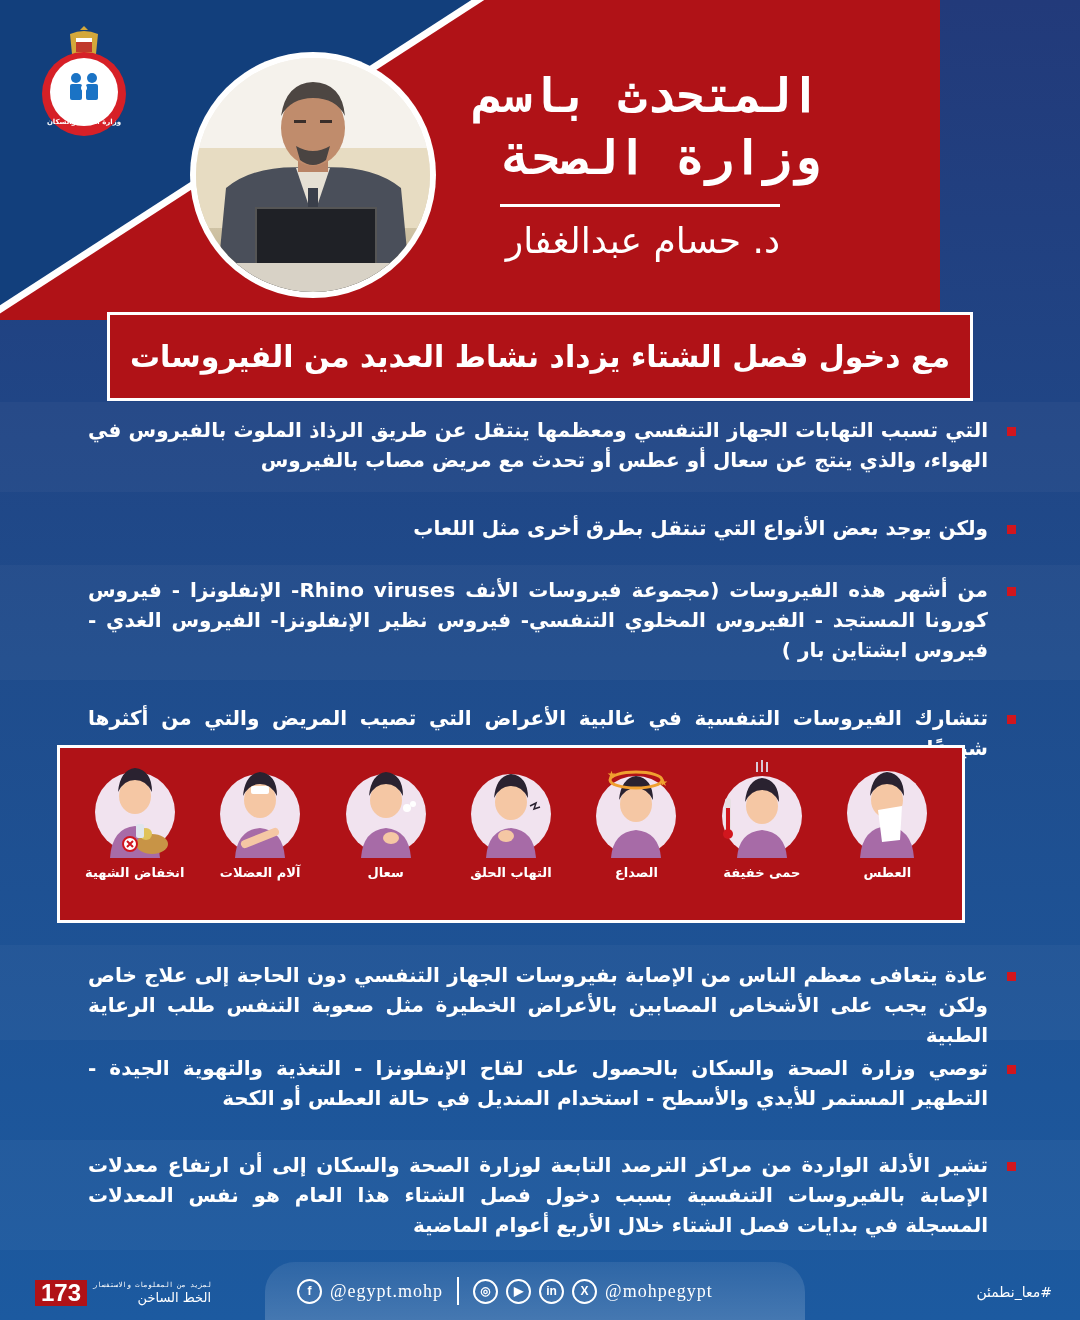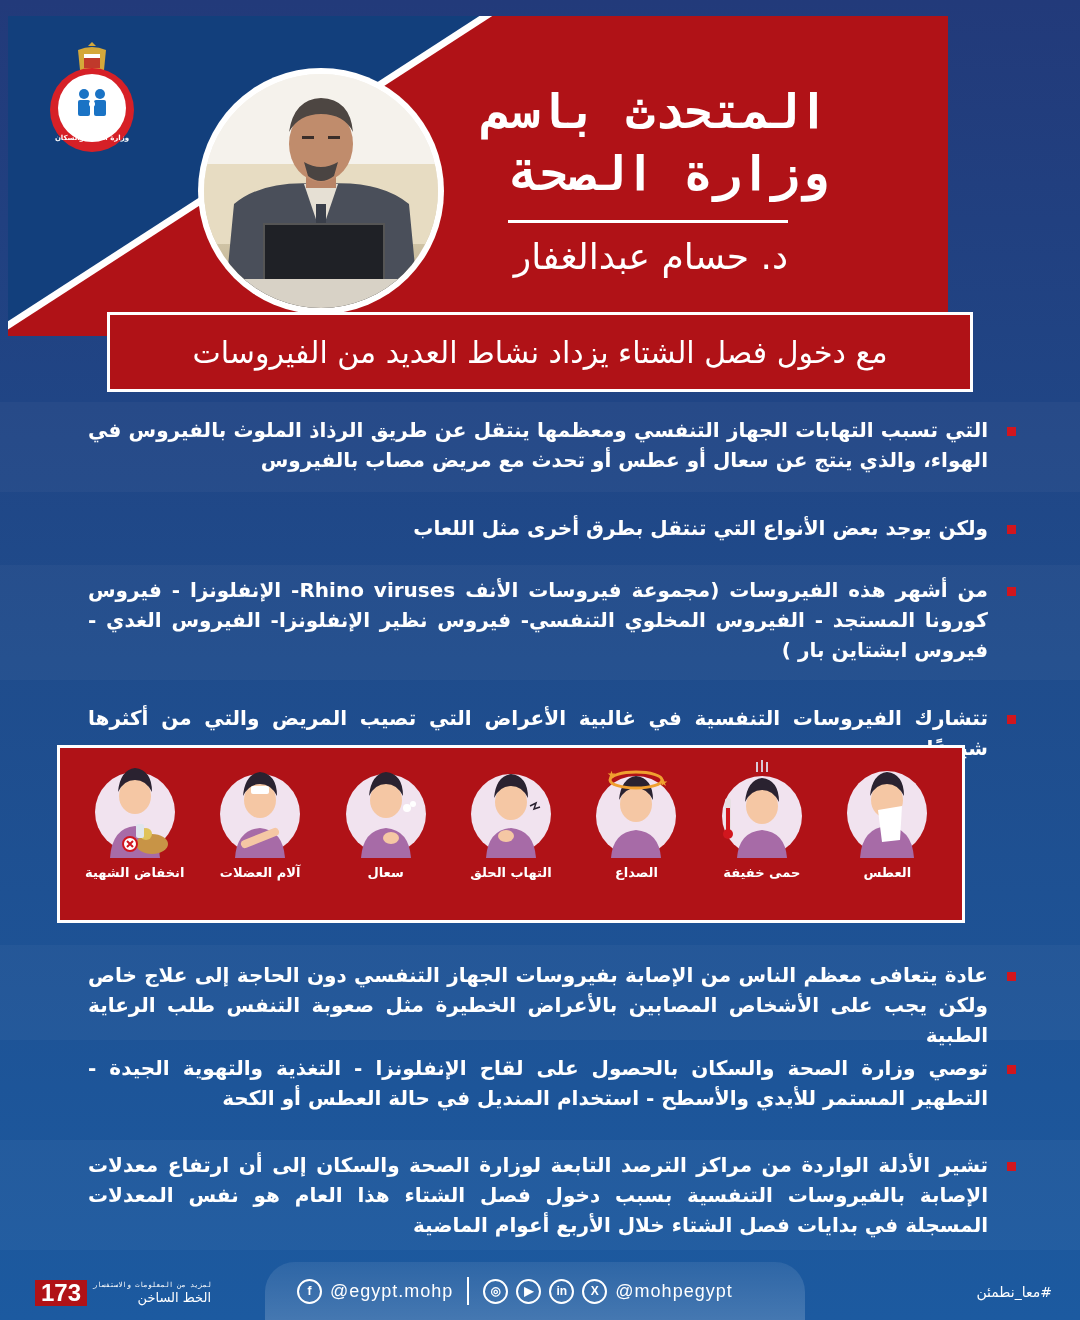--- a/index.html
+++ b/index.html
@@ -7,38 +7,38 @@
   body {
     font-family: "DejaVu Sans", sans-serif;
     background: #1c3f7e;
     position: relative;
     color: #fff;
   }
   .page { position: absolute; inset: 0; width: 1080px; height: 1320px; overflow: hidden;
     background: linear-gradient(180deg, #223a7a 0%, #1f4c8c 50%, #1c5aa0 100%); }
 
   
-  .header { position: absolute; left: 0; top: 16px; width: 940px; height: 320px; overflow: hidden; margin-left: 8px; }
+  .header { position: absolute; left: 0; top: 0; width: 940px; height: 320px; overflow: hidden; }
   .header svg.bg { position: absolute; left: 0; top: 0; }
 
   .logo { position: absolute; left: 28px; top: 18px; width: 112px; height: 120px; }
   .photo { position: absolute; left: 190px; top: 52px; width: 246px; height: 246px; border-radius: 50%;
     background: #fff; padding: 6px; }
   .photo-inner { width: 100%; height: 100%; border-radius: 50%; overflow: hidden; position: relative;
     background: linear-gradient(180deg, #f4f1ea 0%, #eee8dc 45%, #d9cdb0 60%, #b9ac8c 100%); }
 
   .title-block { position: absolute; right: 120px; top: 68px; width: 420px; direction: rtl; text-align: right; }
   .title-line { font-family: Liberation Mono, monospace; font-weight: bold; font-size: 48px; line-height: 62px; color: #fff; }
   .title-sep { width: 280px; height: 3px; background: #fff; margin: 12px 0 12px 0; margin-right: 40px; }
   .name { font-size: 36px; color: #fff; line-height: 44px; margin-right: 40px; }
 
   
-  .headline { position: absolute; left: 107px; top: 312px; width: 866px; height: 80px;
+  .headline { position: absolute; left: 107px; top: 312px; width: 866px; height: 89px;
     background: #b01217; border: 3px solid #fff; display: flex; align-items: center; justify-content: center;
-    direction: rtl; font-weight: normal; font-size: 30px; color: #fff; }
+    direction: rtl; font-weight: bold; font-size: 30px; color: #fff; }
   .band { position: absolute; left: 0; width: 1080px; }
   .band.a { background: rgba(255,255,255,0.03); }
   .bullet { position: absolute; right: 92px; direction: rtl; text-align: justify; color: #fff;
     font-size: 20px; line-height: 30px; font-weight: bold; }
   .bullet .dot { position: absolute; right: -28px; top: 12px; width: 9px; height: 9px; background: #d1161e; }
 
   
   .symptoms { position: absolute; left: 57px; top: 745px; width: 908px; height: 178px;
     background: #b01217; border: 3px solid #fff; display: flex; flex-direction: row-reverse;
     justify-content: space-around; align-items: flex-start; padding: 10px 12px 0 12px; }
@@ -53,21 +53,21 @@
     font-family: "Liberation Sans", sans-serif; }
   .hotline-text { direction: rtl; text-align: right; color: #fff; }
   .hotline-small { font-size: 7px; line-height: 9px; font-family: Liberation Mono, monospace; }
   .hotline-big { font-size: 13px; line-height: 15px; }
   .social { position: absolute; left: 265px; top: 0; width: 540px; height: 58px;
     background: linear-gradient(180deg, rgba(255,255,255,0.08), rgba(255,255,255,0.18));
     border-radius: 30px 30px 0 0; display: flex; align-items: center; padding-left: 32px; gap: 8px; }
   .soc-ic { width: 25px; height: 25px; border-radius: 50%; border: 2px solid #fff; color: #fff;
     font-size: 12px; font-weight: bold; display: flex; align-items: center; justify-content: center;
     font-family: "Liberation Sans", sans-serif; }
-  .handle { color: #fff; font-size: 18px; font-family: Liberation Sans, sans-serif; letter-spacing: 1px; }
+  .handle { color: #fff; font-size: 18px; font-family: Liberation Serif, serif; letter-spacing: 1px; }
   .vsep { width: 2px; height: 28px; background: #fff; margin: 0 6px; }
   .hashtag { position: absolute; right: 28px; top: 22px; direction: rtl; color: #fff; font-size: 14px; }
 </style>
 </head>
 <body>
 
 <div class="page">
 
   <div class="header">
     <svg class="bg" width="1080" height="320" viewBox="0 0 1080 320">

